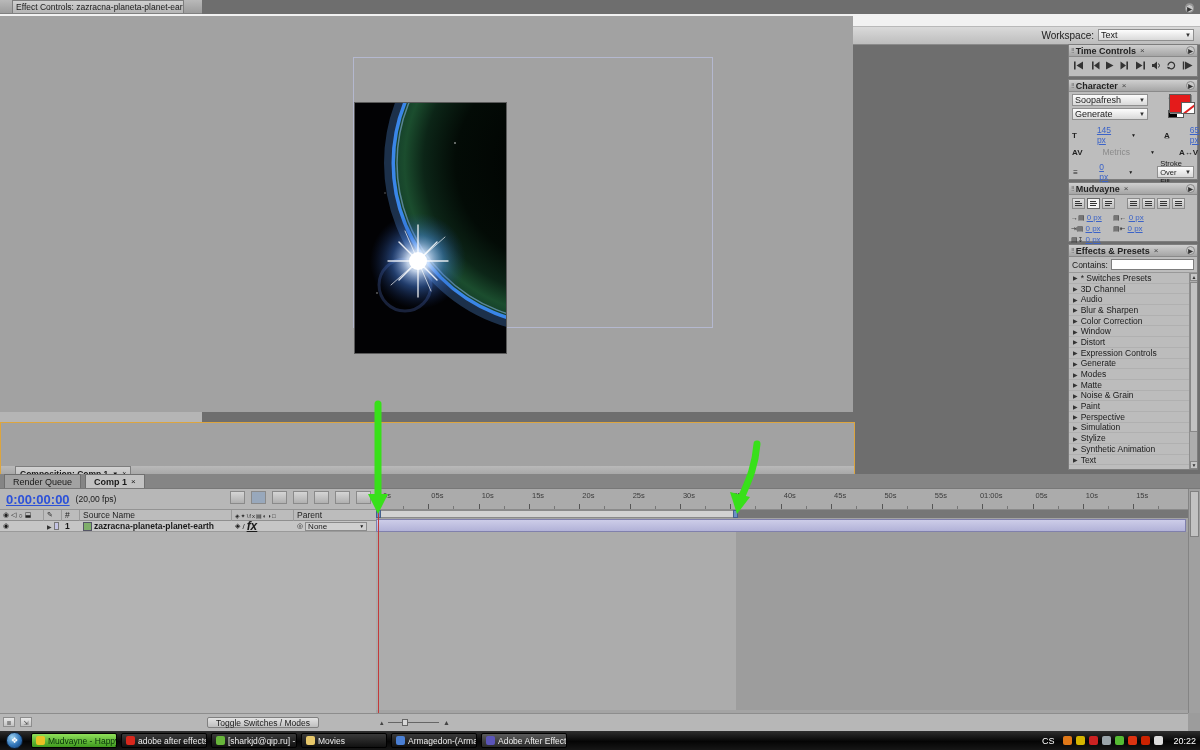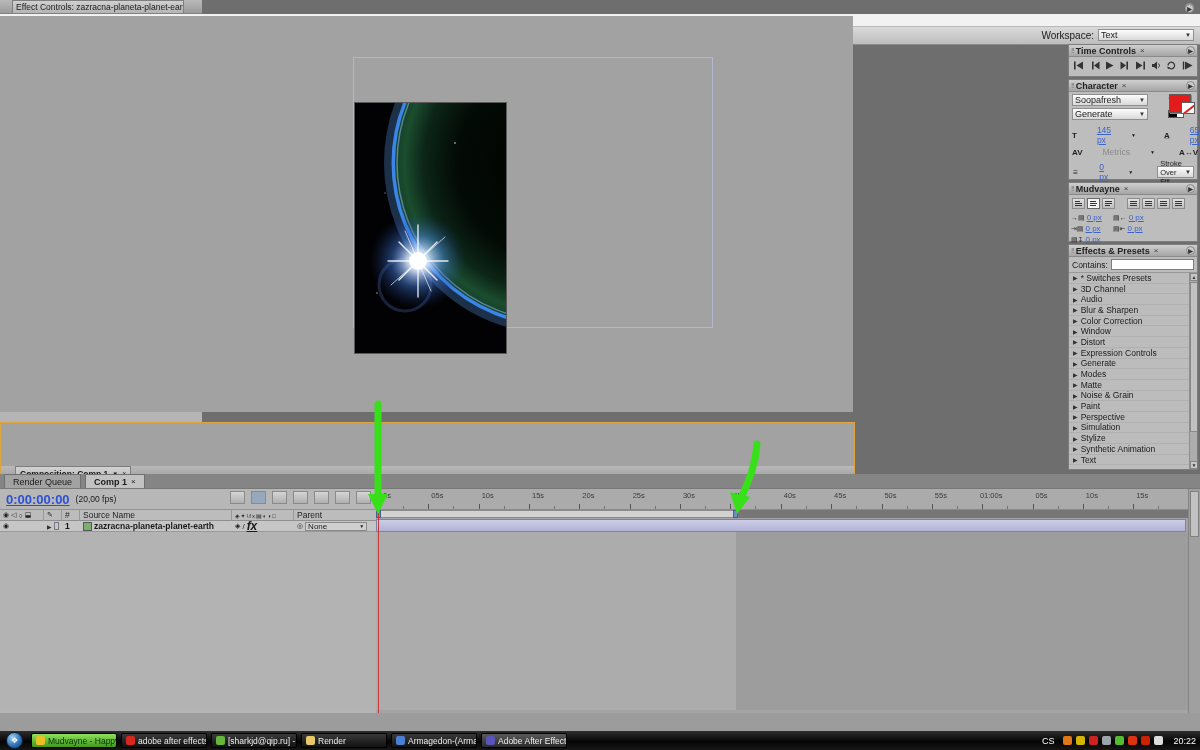--- a/index.html
+++ b/index.html
@@ -868,20 +868,32 @@
       <div class="tl-area-light"></div>
       <div class="tl-area-dark"></div>
       <div class="layerbar"></div>
       <div class="cti"></div>
     </div>
 
     <div class="tl-vscroll">
       <div class="tl-vthumb"></div>
     </div>
 
+    <div class="tl-bottom">
+      <span class="cbar-ic" style="position:absolute;left:3px;top:3px;">≣</span>
+      <span class="cbar-ic" style="position:absolute;left:20px;top:3px;">⇲</span>
+      <div class="toggle-btn">Toggle Switches / Modes</div>
+      <div class="zoom-slider">
+        <span class="mtn">▴</span>
+        <span class="zs-track">
+            <span class="zs-thumb"></span>
+          </span>
+        <span class="mtn">▲</span>
+      </div>
+    </div>
   </div>
 
   <svg id="arrows">
     <g stroke="#38e01a" stroke-width="7" fill="none" stroke-linecap="round">
       <path d="M378,404 L378,496"></path>
       <path d="M757,444 C755,468 748,482 742,496"></path>
     </g>
     <g fill="#38e01a">
       <polygon points="378,514 368,494 388,494"></polygon>
       <polygon points="737,514 730,492 750,497"></polygon>
@@ -898,21 +910,21 @@
         <span class="taskbtn  ">
      <span class="tb-ic" style="background:#d8271c"></span>
           <span>adobe after effects - ...</span>
         </span>
         <span class="taskbtn  ">
      <span class="tb-ic" style="background:#67b53a"></span>
           <span>[sharkjd@qip.ru] - M...</span>
         </span>
         <span class="taskbtn  ">
      <span class="tb-ic" style="background:#e8c86a"></span>
-          <span>Render</span>
+          <span>Movies</span>
         </span>
         <span class="taskbtn  ">
      <span class="tb-ic" style="background:#4a7fd4"></span>
           <span>Armagedon-(Armag...</span>
         </span>
         <span class="taskbtn  active">
      <span class="tb-ic" style="background:#5a54b8"></span>
           <span>Adobe After Effects -...</span>
         </span>
       </span>

